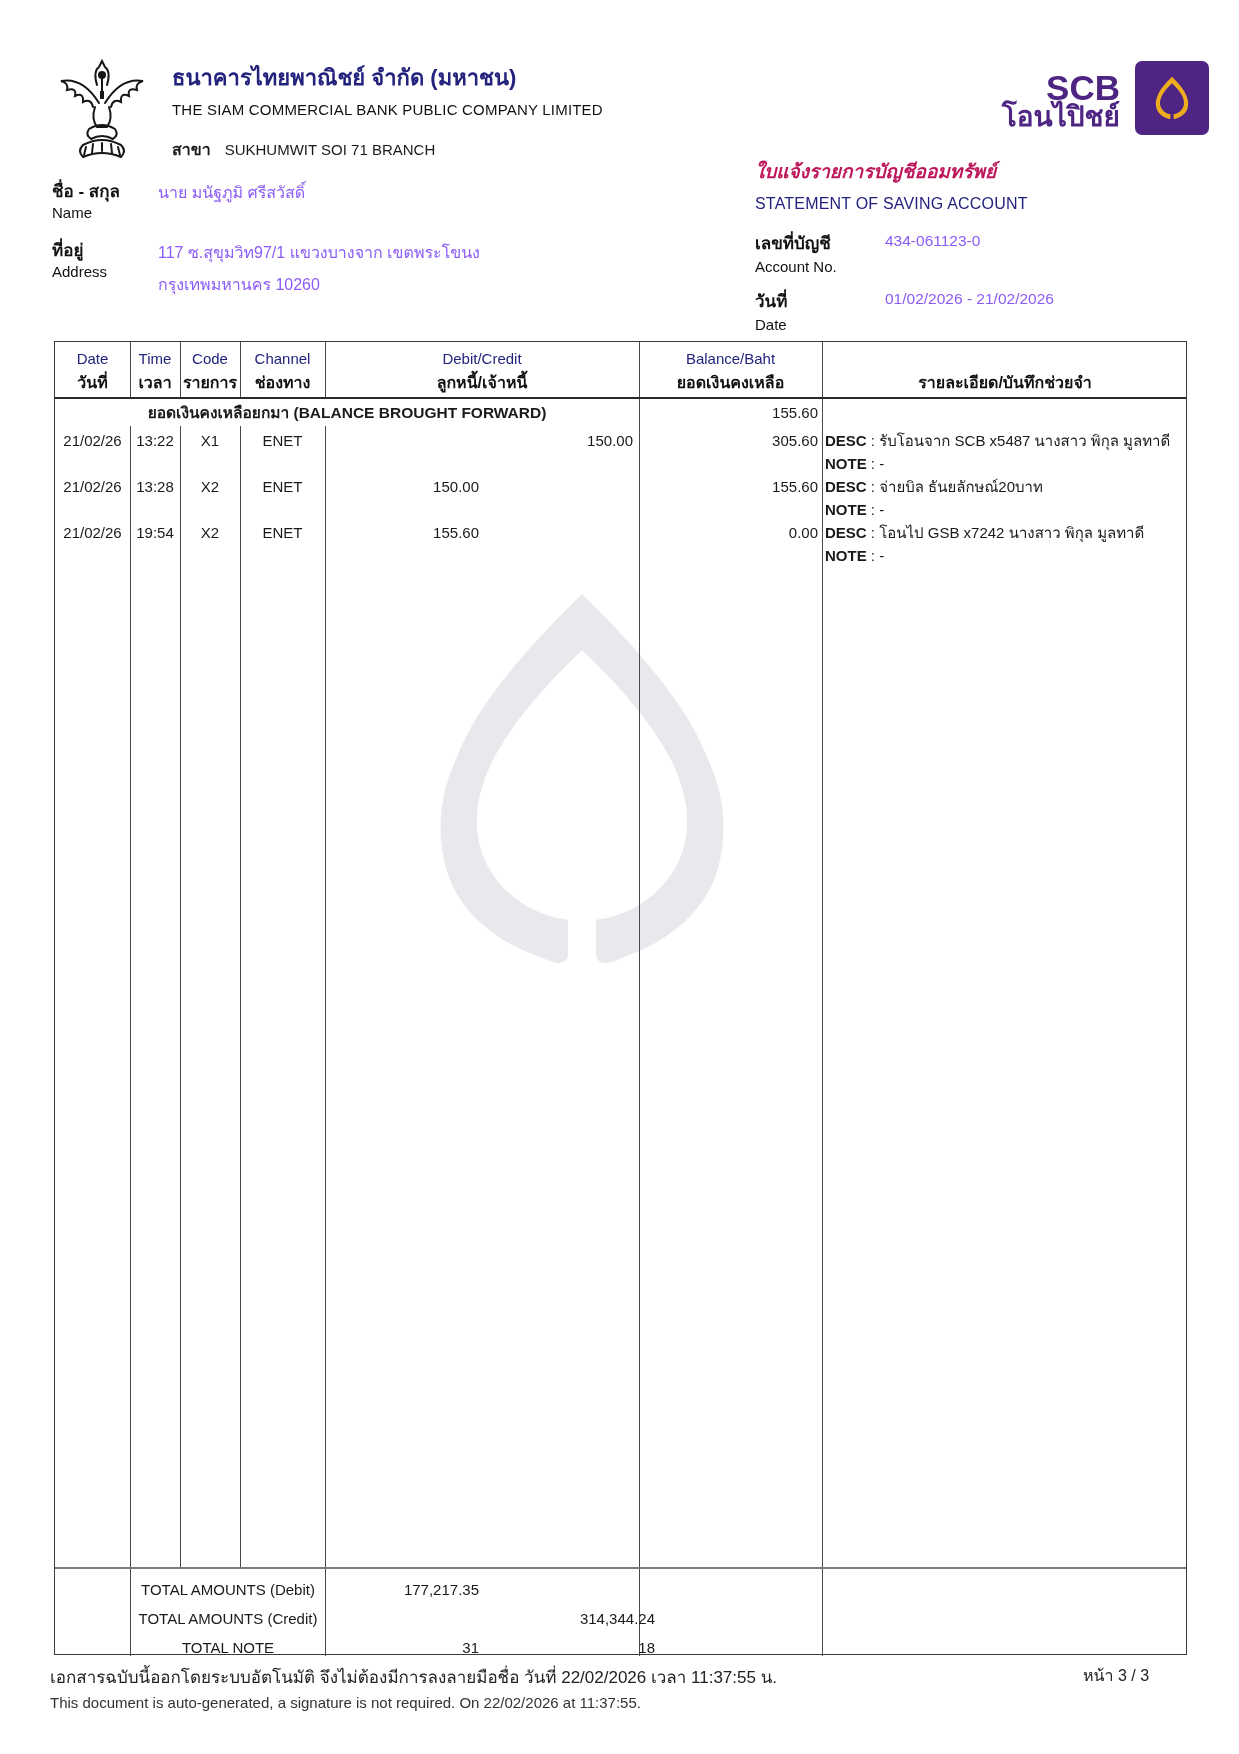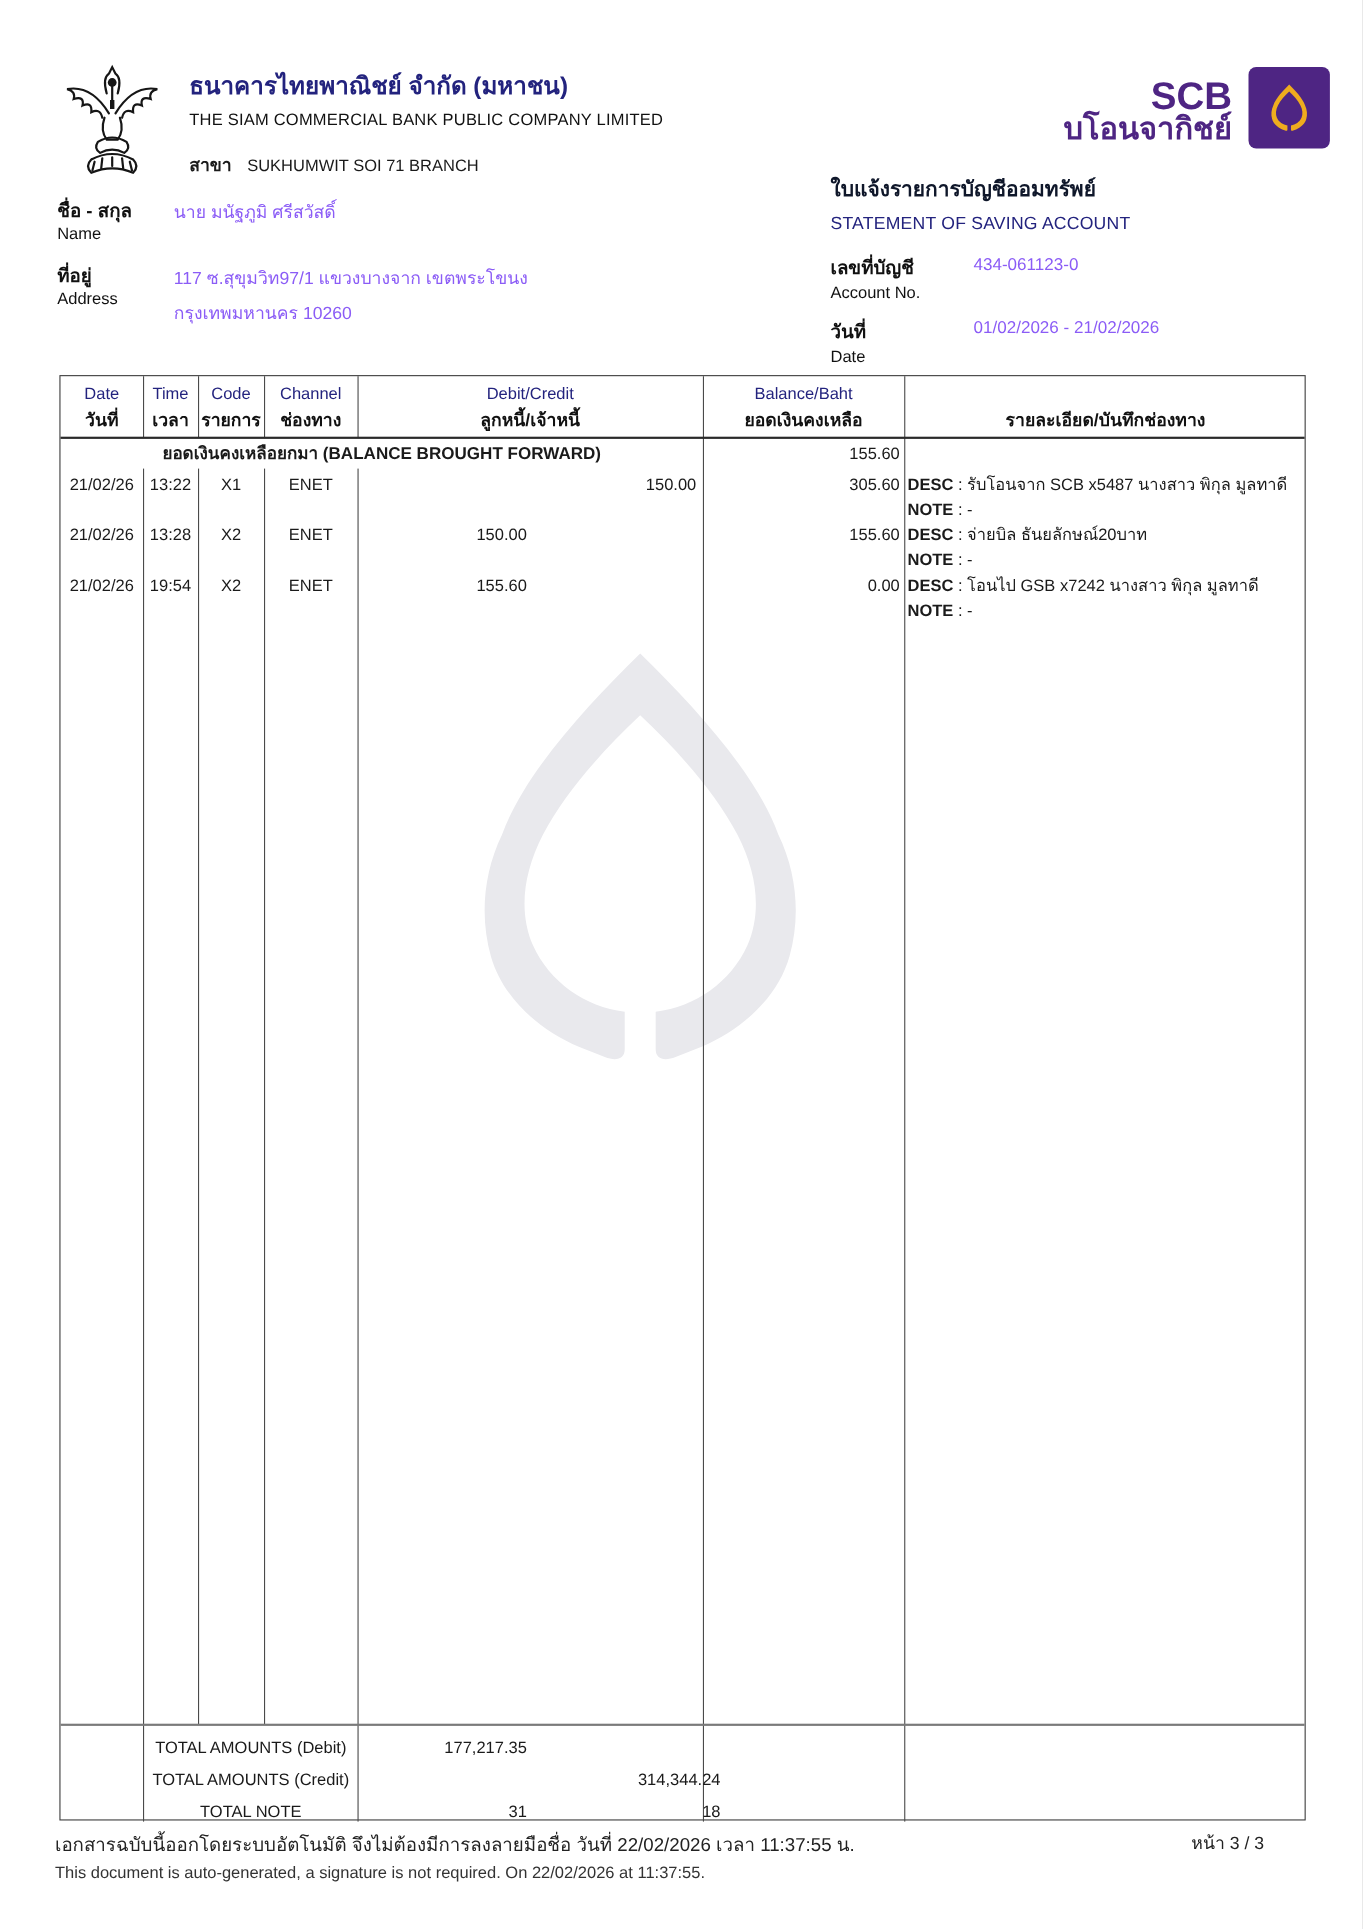--- a/index.html
+++ b/index.html
@@ -19,21 +19,21 @@
   .branch-row .lbl { font-weight:bold; font-size:16px; margin-right:14px; }
   .scb-word  { right:119px; top:70px; font-size:35px; font-weight:bold; color:#4e2583; text-align:right; line-height:1; }
   .scb-thai  { right:119px; top:103px; font-size:28px; font-weight:bold; color:#4e2583; text-align:right; line-height:1; }
   .logo-box  { left:1135px; top:61px; width:74px; height:74px; background:#4e2583; border-radius:7px;
                display:flex; align-items:center; justify-content:center; }
 
   
   .lbl-th { font-weight:bold; font-size:17px; color:#111; }
   .lbl-en { font-size:15px; color:#111; }
   .val    { font-size:15.5px; color:#8b5cf6; }
-  .stmt-title-th { left:755px; top:156px; font-size:19px; font-weight:bold; color:#0f172a; }
+  .stmt-title-th { left:755px; top:156px; font-size:19px; font-weight:bold; color:#be185d;font-style:italic; }
   .stmt-title-en { left:755px; top:195px; font-size:16px; color:#23237e; letter-spacing:.2px; }
 
   
   .watermark { left:373px; top:588px; width:418px; height:392px; z-index:0; }
 
   
   .stmt-table { left:54px; top:341px; width:1133px; height:1314px; border:1px solid #3c3c3c; z-index:1; }
   .vline { position:absolute; width:1px; background:#4a4a4a; }
   .hline { position:absolute; left:0; width:100%; }
   .h-header { top:55px; height:2px; background:#2a2a2a; }
@@ -93,21 +93,21 @@
     </g>
   </svg>
 
   <div class="abs bank-name-th">ธนาคารไทยพาณิชย์ จำกัด (มหาชน)</div>
   <div class="abs bank-name-en">THE SIAM COMMERCIAL BANK PUBLIC COMPANY LIMITED</div>
   <div class="abs branch-row">
     <span class="lbl">สาขา</span><span>SUKHUMWIT SOI 71 BRANCH</span>
   </div>
 
   <div class="abs scb-word">SCB</div>
-  <div class="abs scb-thai">บโอนจากิชย์</div>
+  <div class="abs scb-thai">โอนไปิชย์</div>
   <div class="abs logo-box">
     <svg width="46" height="45" viewBox="0 0 400 390">
       <path fill="#efac1e" d="M200,6 C150,55 95,115 75,170 C58,205 55,245 65,280 C75,315 105,345 145,362 L168,371 C178,375 186,373 186,364 L186,330 C150,326 118,303 103,270 C90,240 94,205 112,170 C132,132 165,95 200,62 C235,95 268,132 288,170 C306,205 310,240 297,270 C282,303 250,326 214,330 L214,364 C214,373 222,375 232,371 L255,362 C295,345 325,315 335,280 C345,245 342,205 325,170 C305,115 250,55 200,6 Z"></path>
     </svg>
   </div>
 
   <div class="abs stmt-title-th">ใบแจ้งรายการบัญชีออมทรัพย์</div>
   <div class="abs stmt-title-en">STATEMENT OF SAVING ACCOUNT</div>
   <div class="abs lbl-th" style="left:755px; top:229px;">เลขที่บัญชี</div>
   <div class="abs lbl-en" style="left:755px; top:258px;">Account No.</div>
@@ -150,21 +150,21 @@
     <div class="th-en" style="left:185px; width:85px;">Channel</div>
     <div class="th-en" style="left:270px; width:314px;">Debit/Credit</div>
     <div class="th-en" style="left:584px; width:183px;">Balance/Baht</div>
 
     <div class="th-th" style="left:0; width:75px;">วันที่</div>
     <div class="th-th" style="left:75px; width:50px;">เวลา</div>
     <div class="th-th" style="left:125px; width:60px;">รายการ</div>
     <div class="th-th" style="left:185px; width:85px;">ช่องทาง</div>
     <div class="th-th" style="left:270px; width:314px;">ลูกหนี้/เจ้าหนี้</div>
     <div class="th-th" style="left:584px; width:183px;">ยอดเงินคงเหลือ</div>
-    <div class="th-th" style="left:767px; width:366px;">รายละเอียด/บันทึกช่องทาง</div>
+    <div class="th-th" style="left:767px; width:366px;">รายละเอียด/บันทึกช่วยจำ</div>
 
     <div class="cell bbf-label">ยอดเงินคงเหลือยกมา (BALANCE BROUGHT FORWARD)</div>
     <div class="cell bbf-bal">155.60</div>
 
     <div class="trow row-0">
       <div class="cell date">21/02/26</div>
       <div class="cell time">13:22</div>
       <div class="cell code">X1</div>
       <div class="cell channel">ENET</div>
       <div class="cell debit"></div>

